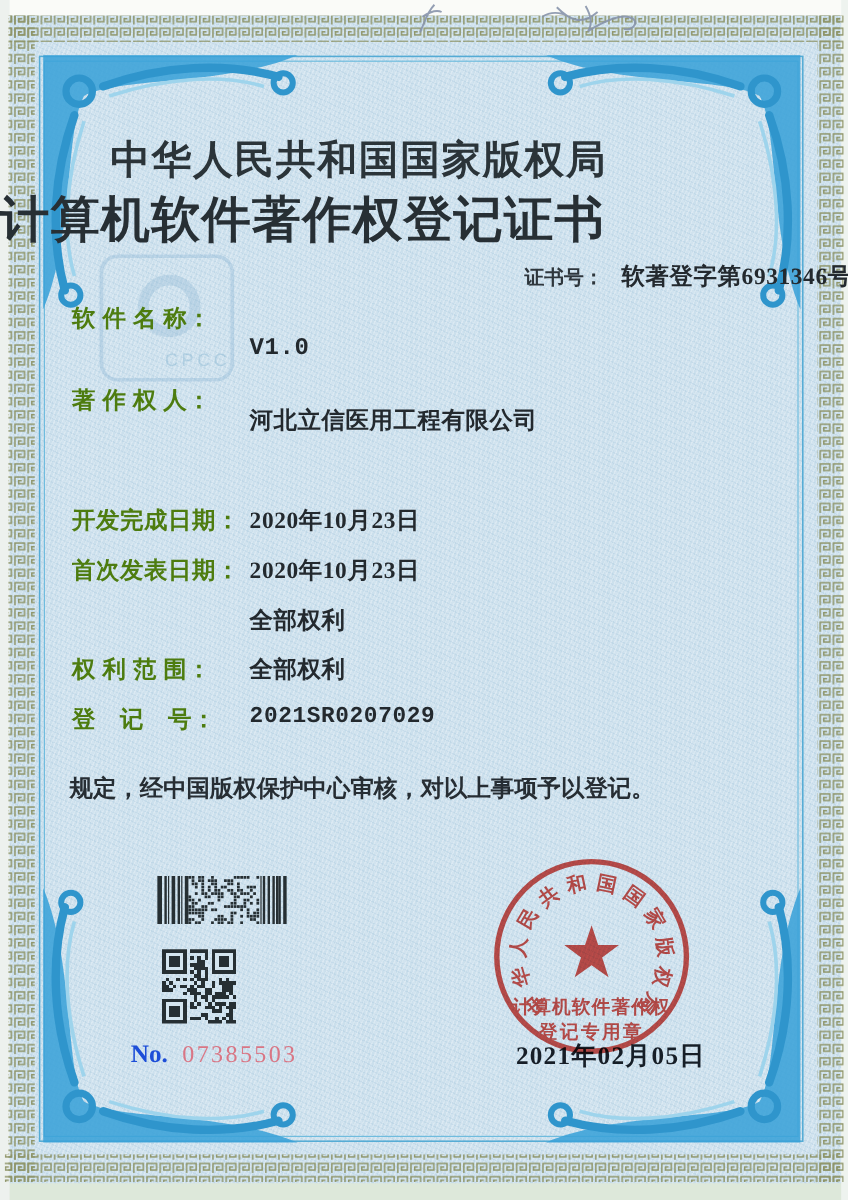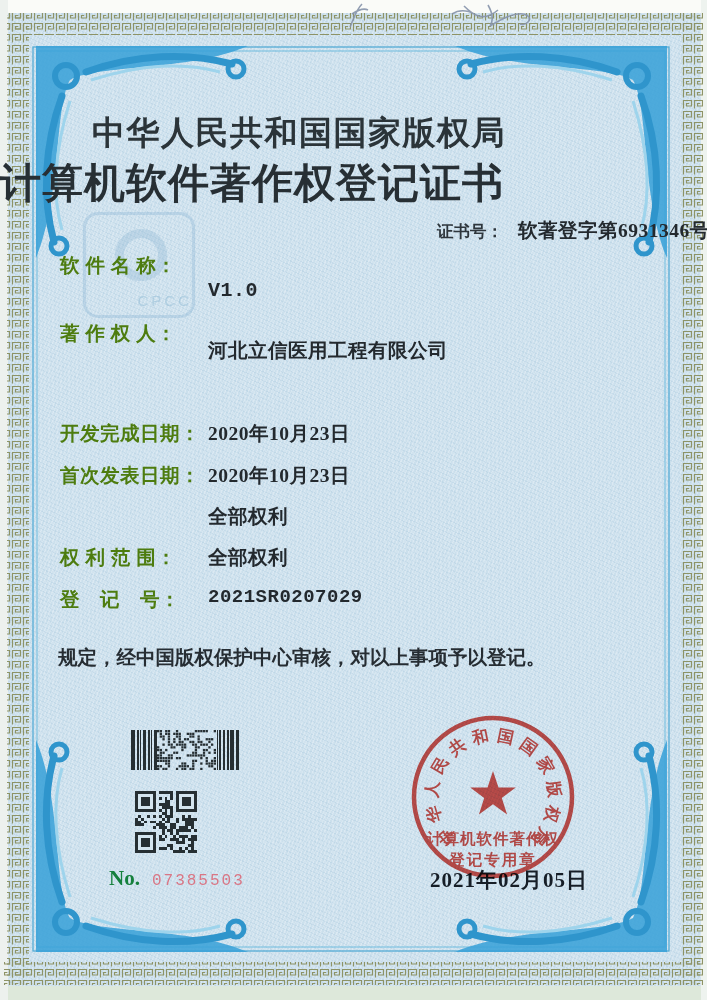--- a/index.html
+++ b/index.html
@@ -43,23 +43,23 @@
 
   .watermark{position:absolute;left:83px;top:212px;width:106px;height:100px;
              border:3px solid rgba(135,180,210,.34);border-radius:15px;z-index:0;}
   .watermark .wring{position:absolute;left:29px;top:14px;width:34px;height:34px;border-radius:50%;
              border:9px solid rgba(135,180,210,.30);}
   .watermark .wtext{position:absolute;left:0;bottom:6px;width:100%;text-align:right;
              font-size:15px;font-weight:normal;letter-spacing:3px;color:rgba(130,178,208,.42);
              font-family:"Liberation Sans","DejaVu Sans",sans-serif;}
 
   .serial{left:109px;top:866px;font-size:21px;}
-  .serial .pfx{color:#15803d;font-weight:bold;}
-  .serial .num{margin-left:12px;color:#d97685;letter-spacing:2px;font-size:16px;
-               font-family:Liberation Mono, monospace;}
+  .serial .pfx{color:#1d4ed8;font-weight:bold;}
+  .serial .num{margin-left:12px;color:#d97685;letter-spacing:2px;font-size:20px;
+               font-family:Liberation Serif, serif;}
 
   .issue-date{left:430px;top:866px;font-size:21px;font-weight:bold;letter-spacing:1px;color:#161e27;}
 
   svg.seal{position:absolute;left:395px;top:699px;width:196px;height:196px;
            mix-blend-mode:multiply;opacity:.93;z-index:3;}
   svg.code{position:absolute;z-index:2;}
   #barcode-svg{left:131px;top:730px;}
   #qr-svg{left:135px;top:791px;}
   .z2{z-index:2;}
 </style>

